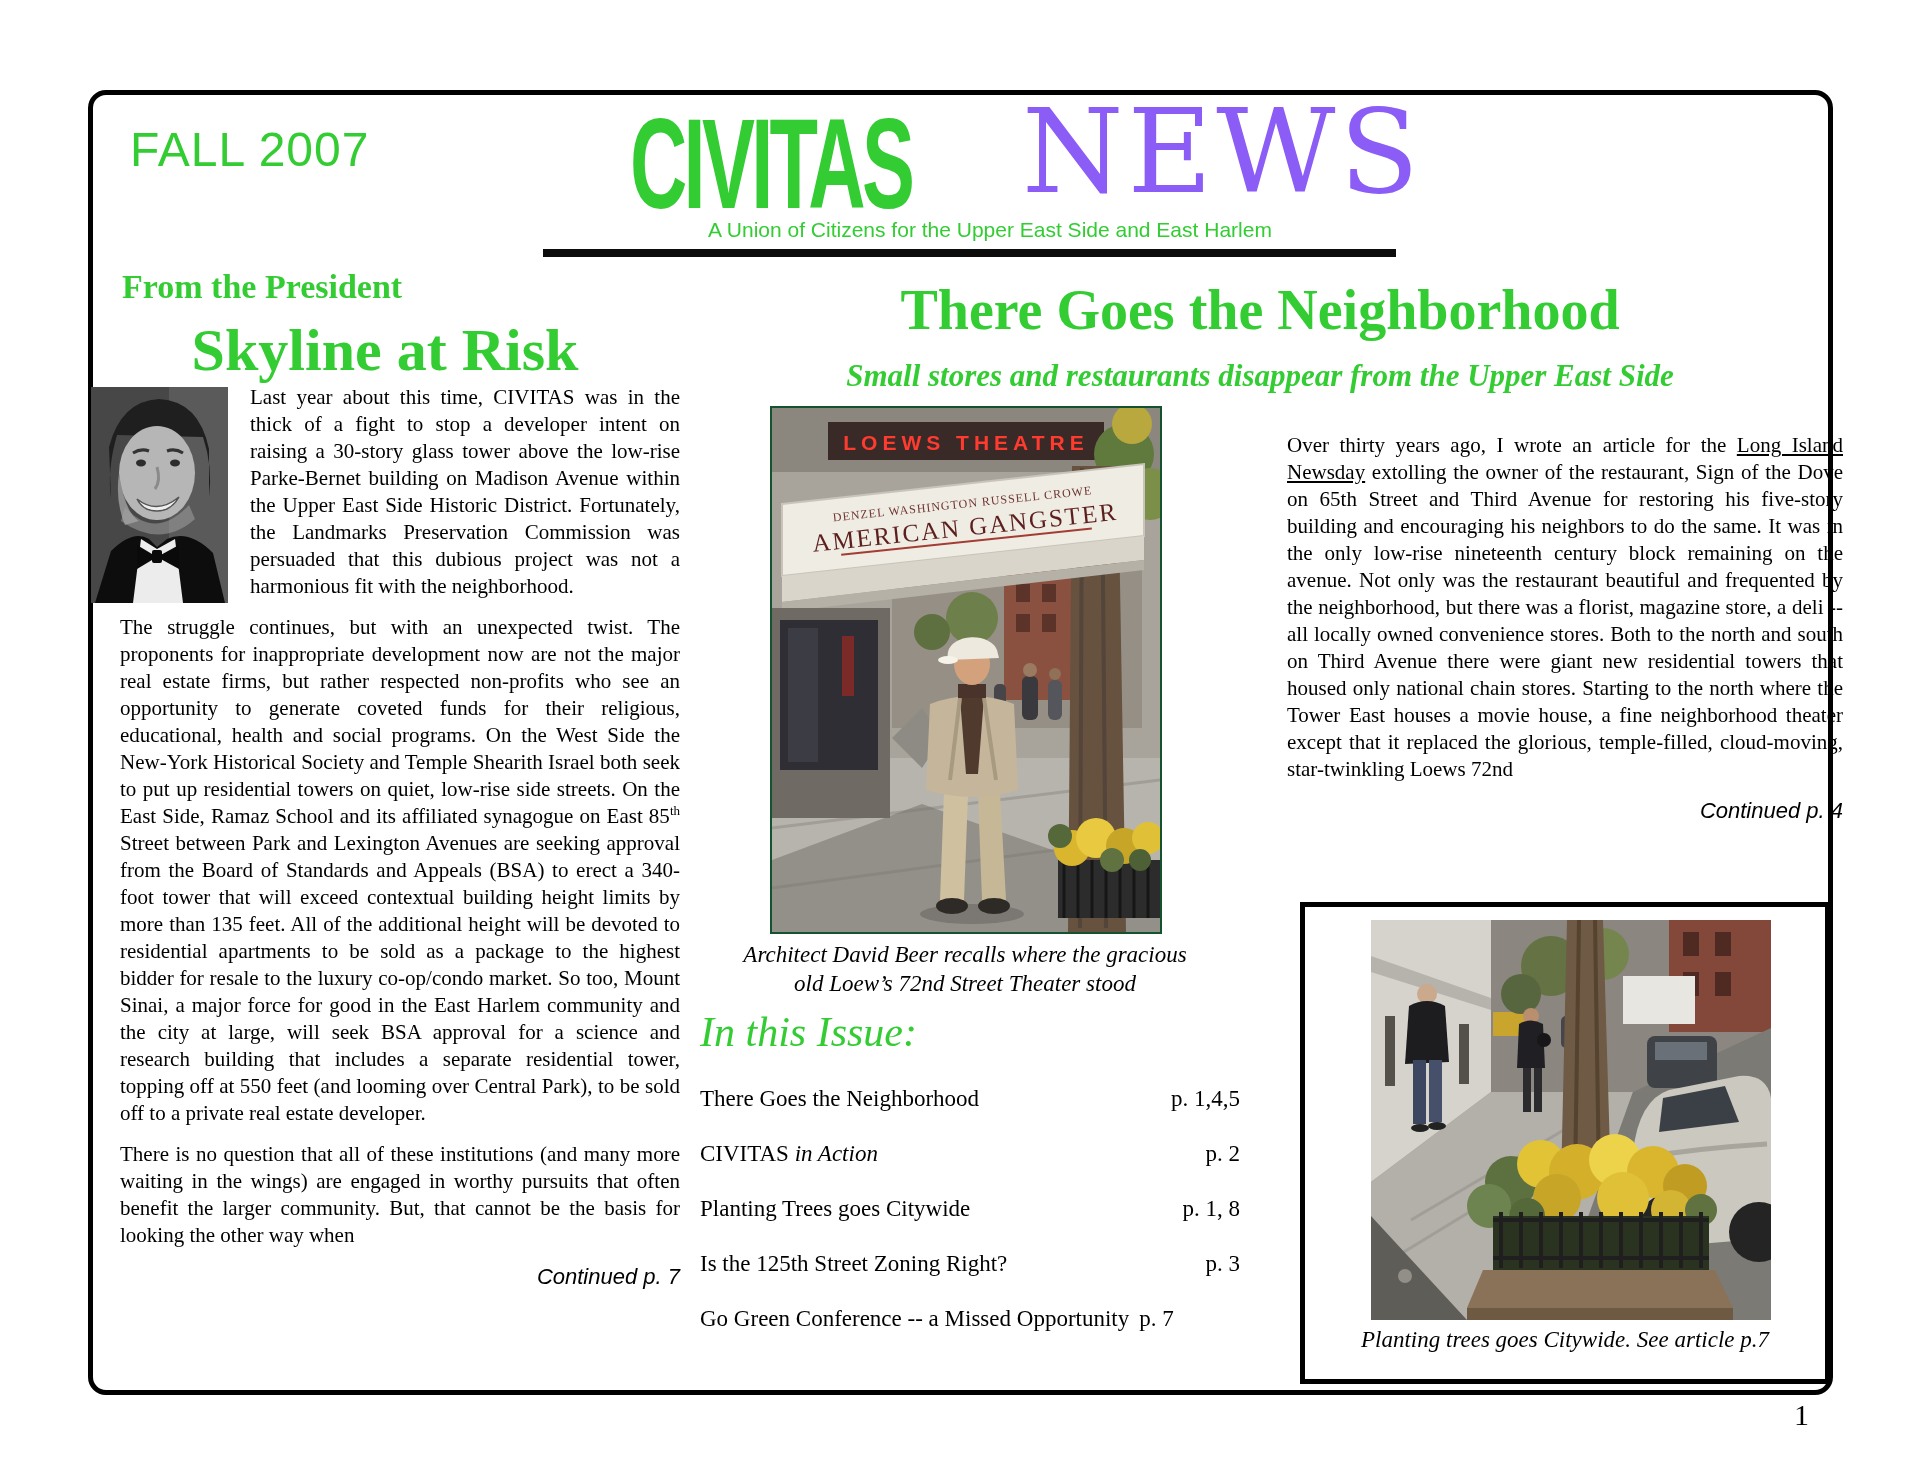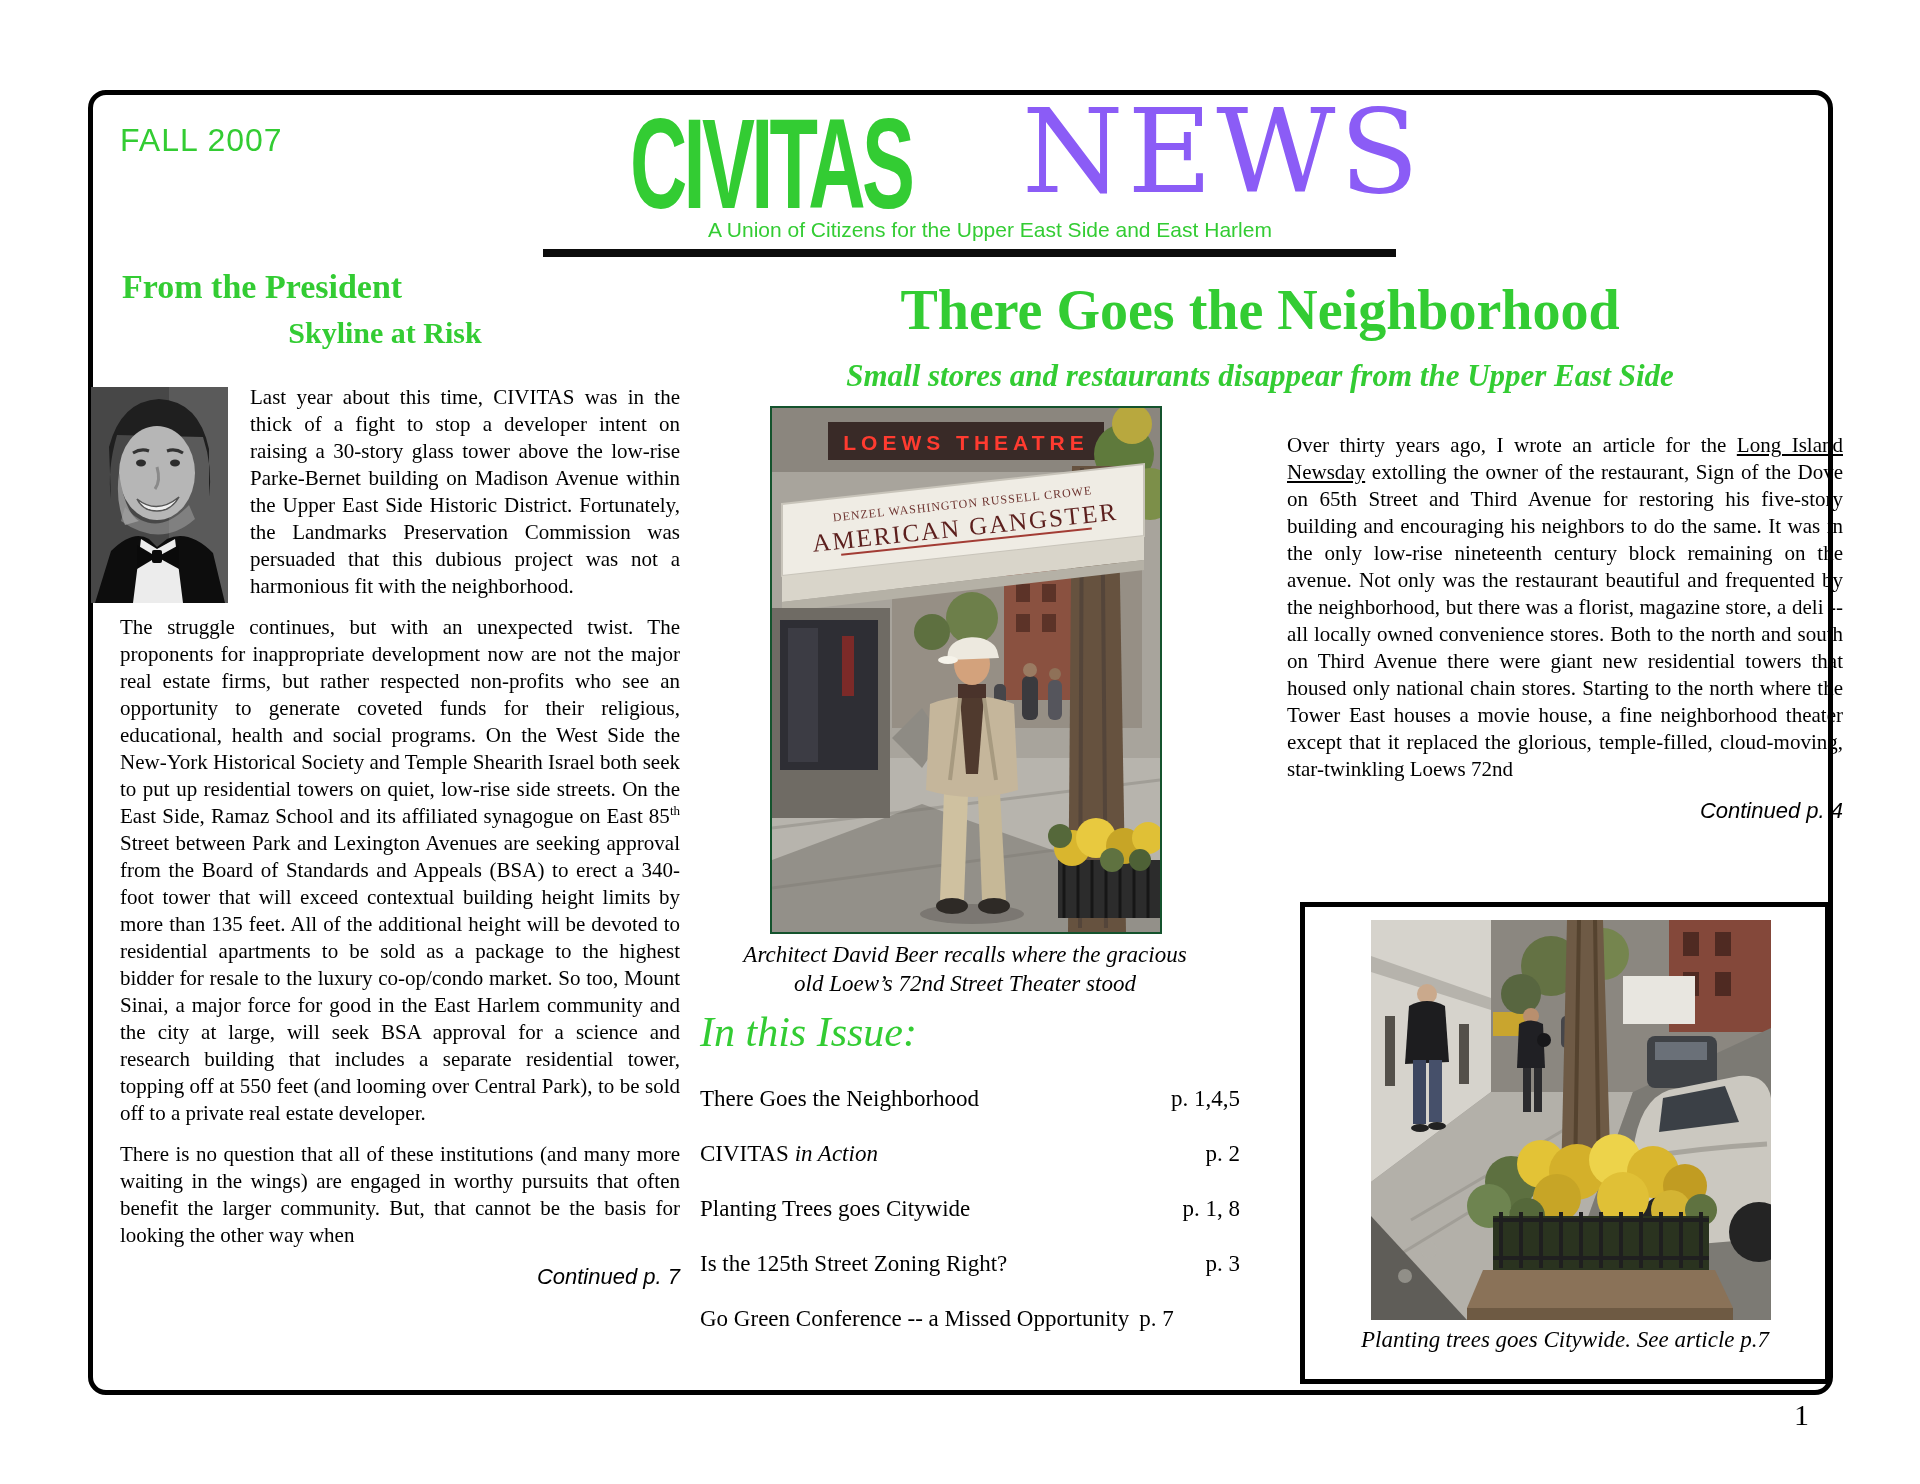--- a/index.html
+++ b/index.html
@@ -5,35 +5,35 @@
   html,body{margin:0;padding:0;background:#ffffff;}
   .sheet{position:relative;width:1920px;height:1484px;background:#fff;
          font-family:"Liberation Serif",serif;color:#000;overflow:hidden;}
   .abs{position:absolute;}
 
   
   .frame{left:88px;top:90px;width:1745px;height:1305px;border:5px solid #000;
          border-radius:18px;box-sizing:border-box;}
 
   
-  .season{left:120px;top:122px;font-family:"Liberation Sans",sans-serif;
-          font-size:32px;color:#33cc33;letter-spacing:1px;}
+  .season{left:130px;top:122px;font-family:"Liberation Sans",sans-serif;
+          font-size:48px;color:#33cc33;letter-spacing:1px;}
   .logo-bold{left:630px;top:100px;font-family:"Liberation Sans",sans-serif;
              font-weight:bold;font-size:128px;line-height:1;color:#33cc33;
              letter-spacing:-6px;transform:scaleX(.62);transform-origin:left top;white-space:nowrap;}
   .logo-script{left:1022px;top:94px;font-family:"DejaVu Serif",serif;
                font-size:116px;line-height:1;color:#8b5cf6;letter-spacing:4px;white-space:nowrap;}
   .tagline{left:560px;top:218px;width:860px;text-align:center;color:#33cc33;
            font-family:"Liberation Sans",sans-serif;font-size:21px;}
   .rule{left:543px;top:249px;width:853px;height:8px;background:#0c0c0c;}
 
   
   .kicker{left:122px;top:268px;font-weight:bold;font-size:34px;color:#33cc33;}
   .headline1{left:95px;top:316px;width:580px;text-align:center;font-weight:bold;
-             font-size:30px;color:#33cc33;}
+             font-size:60px;color:#33cc33;}
   .article-left{left:120px;top:384px;width:560px;font-size:21px;line-height:27px;
                 text-align:justify;}
   .article-left p{margin:0 0 14px 0;}
   .president-photo{float:left;width:137px;height:216px;margin:3px 22px 6px -29px;}
   sup.ord{font-size:13px;vertical-align:super;line-height:0;}
   .continued{font-family:"Liberation Sans",sans-serif;font-style:italic;font-size:22px;
              text-align:right;margin-top:2px;}
 
   
   .headline2{left:700px;top:278px;width:1120px;text-align:center;font-weight:bold;

